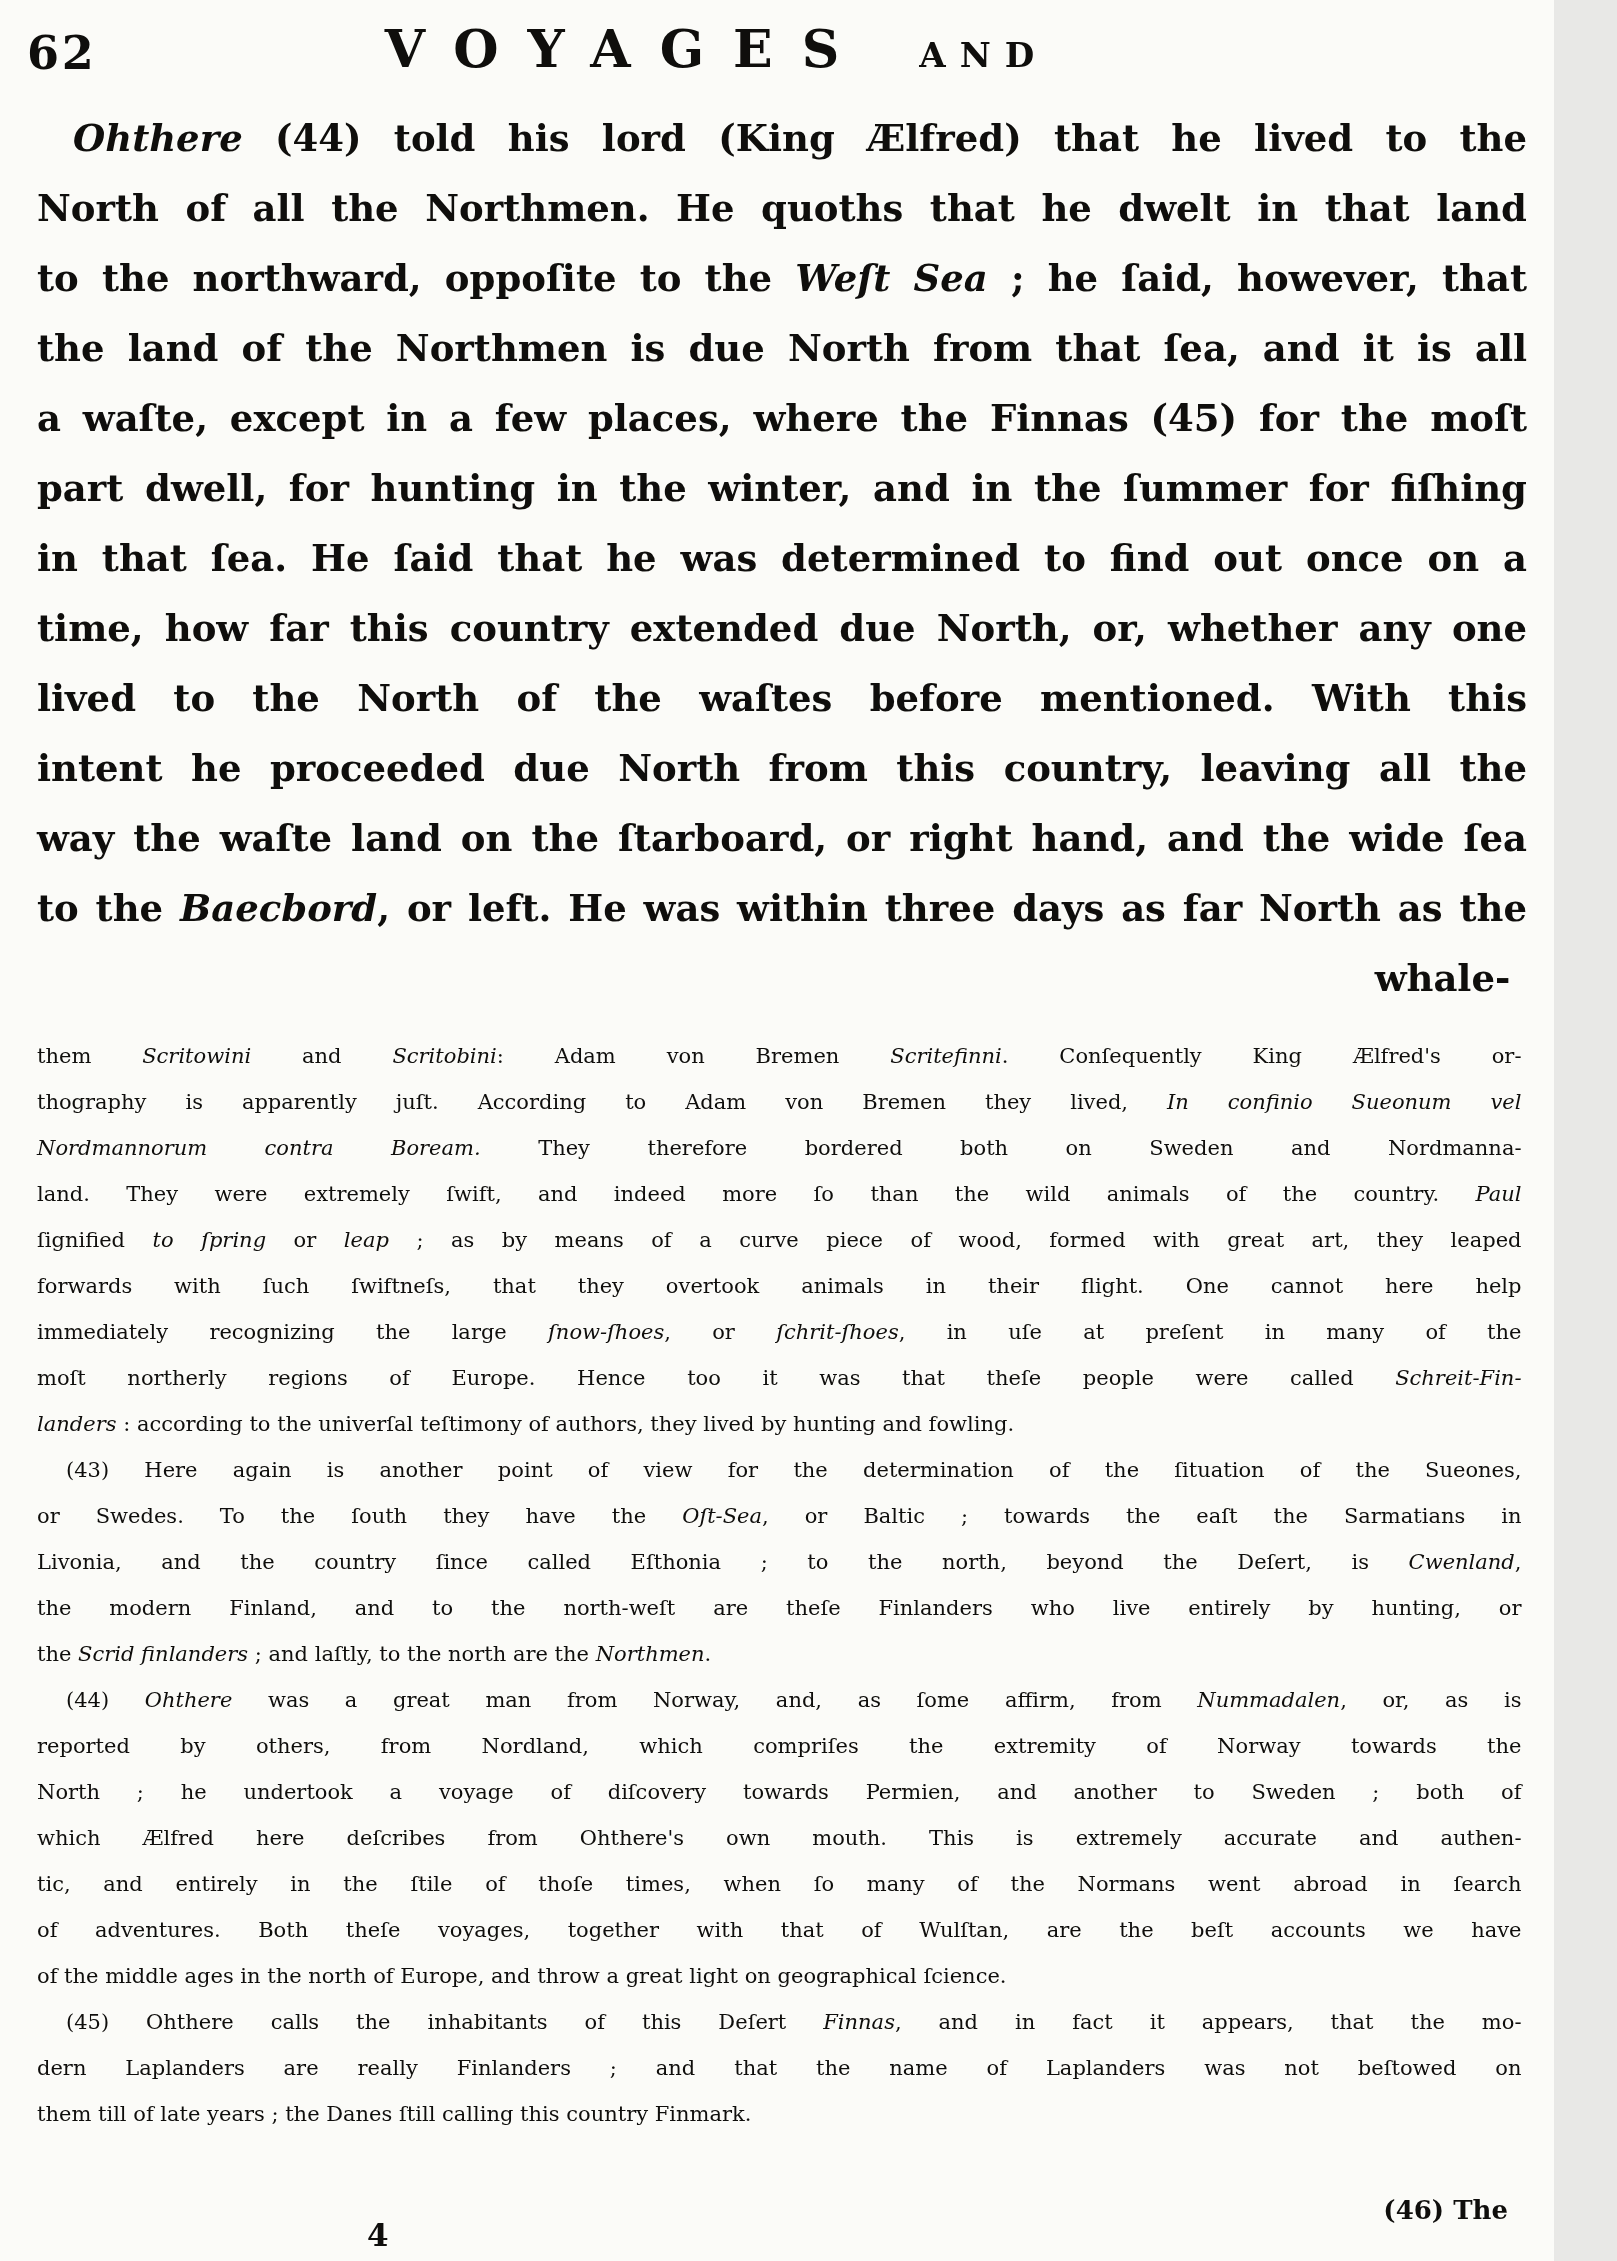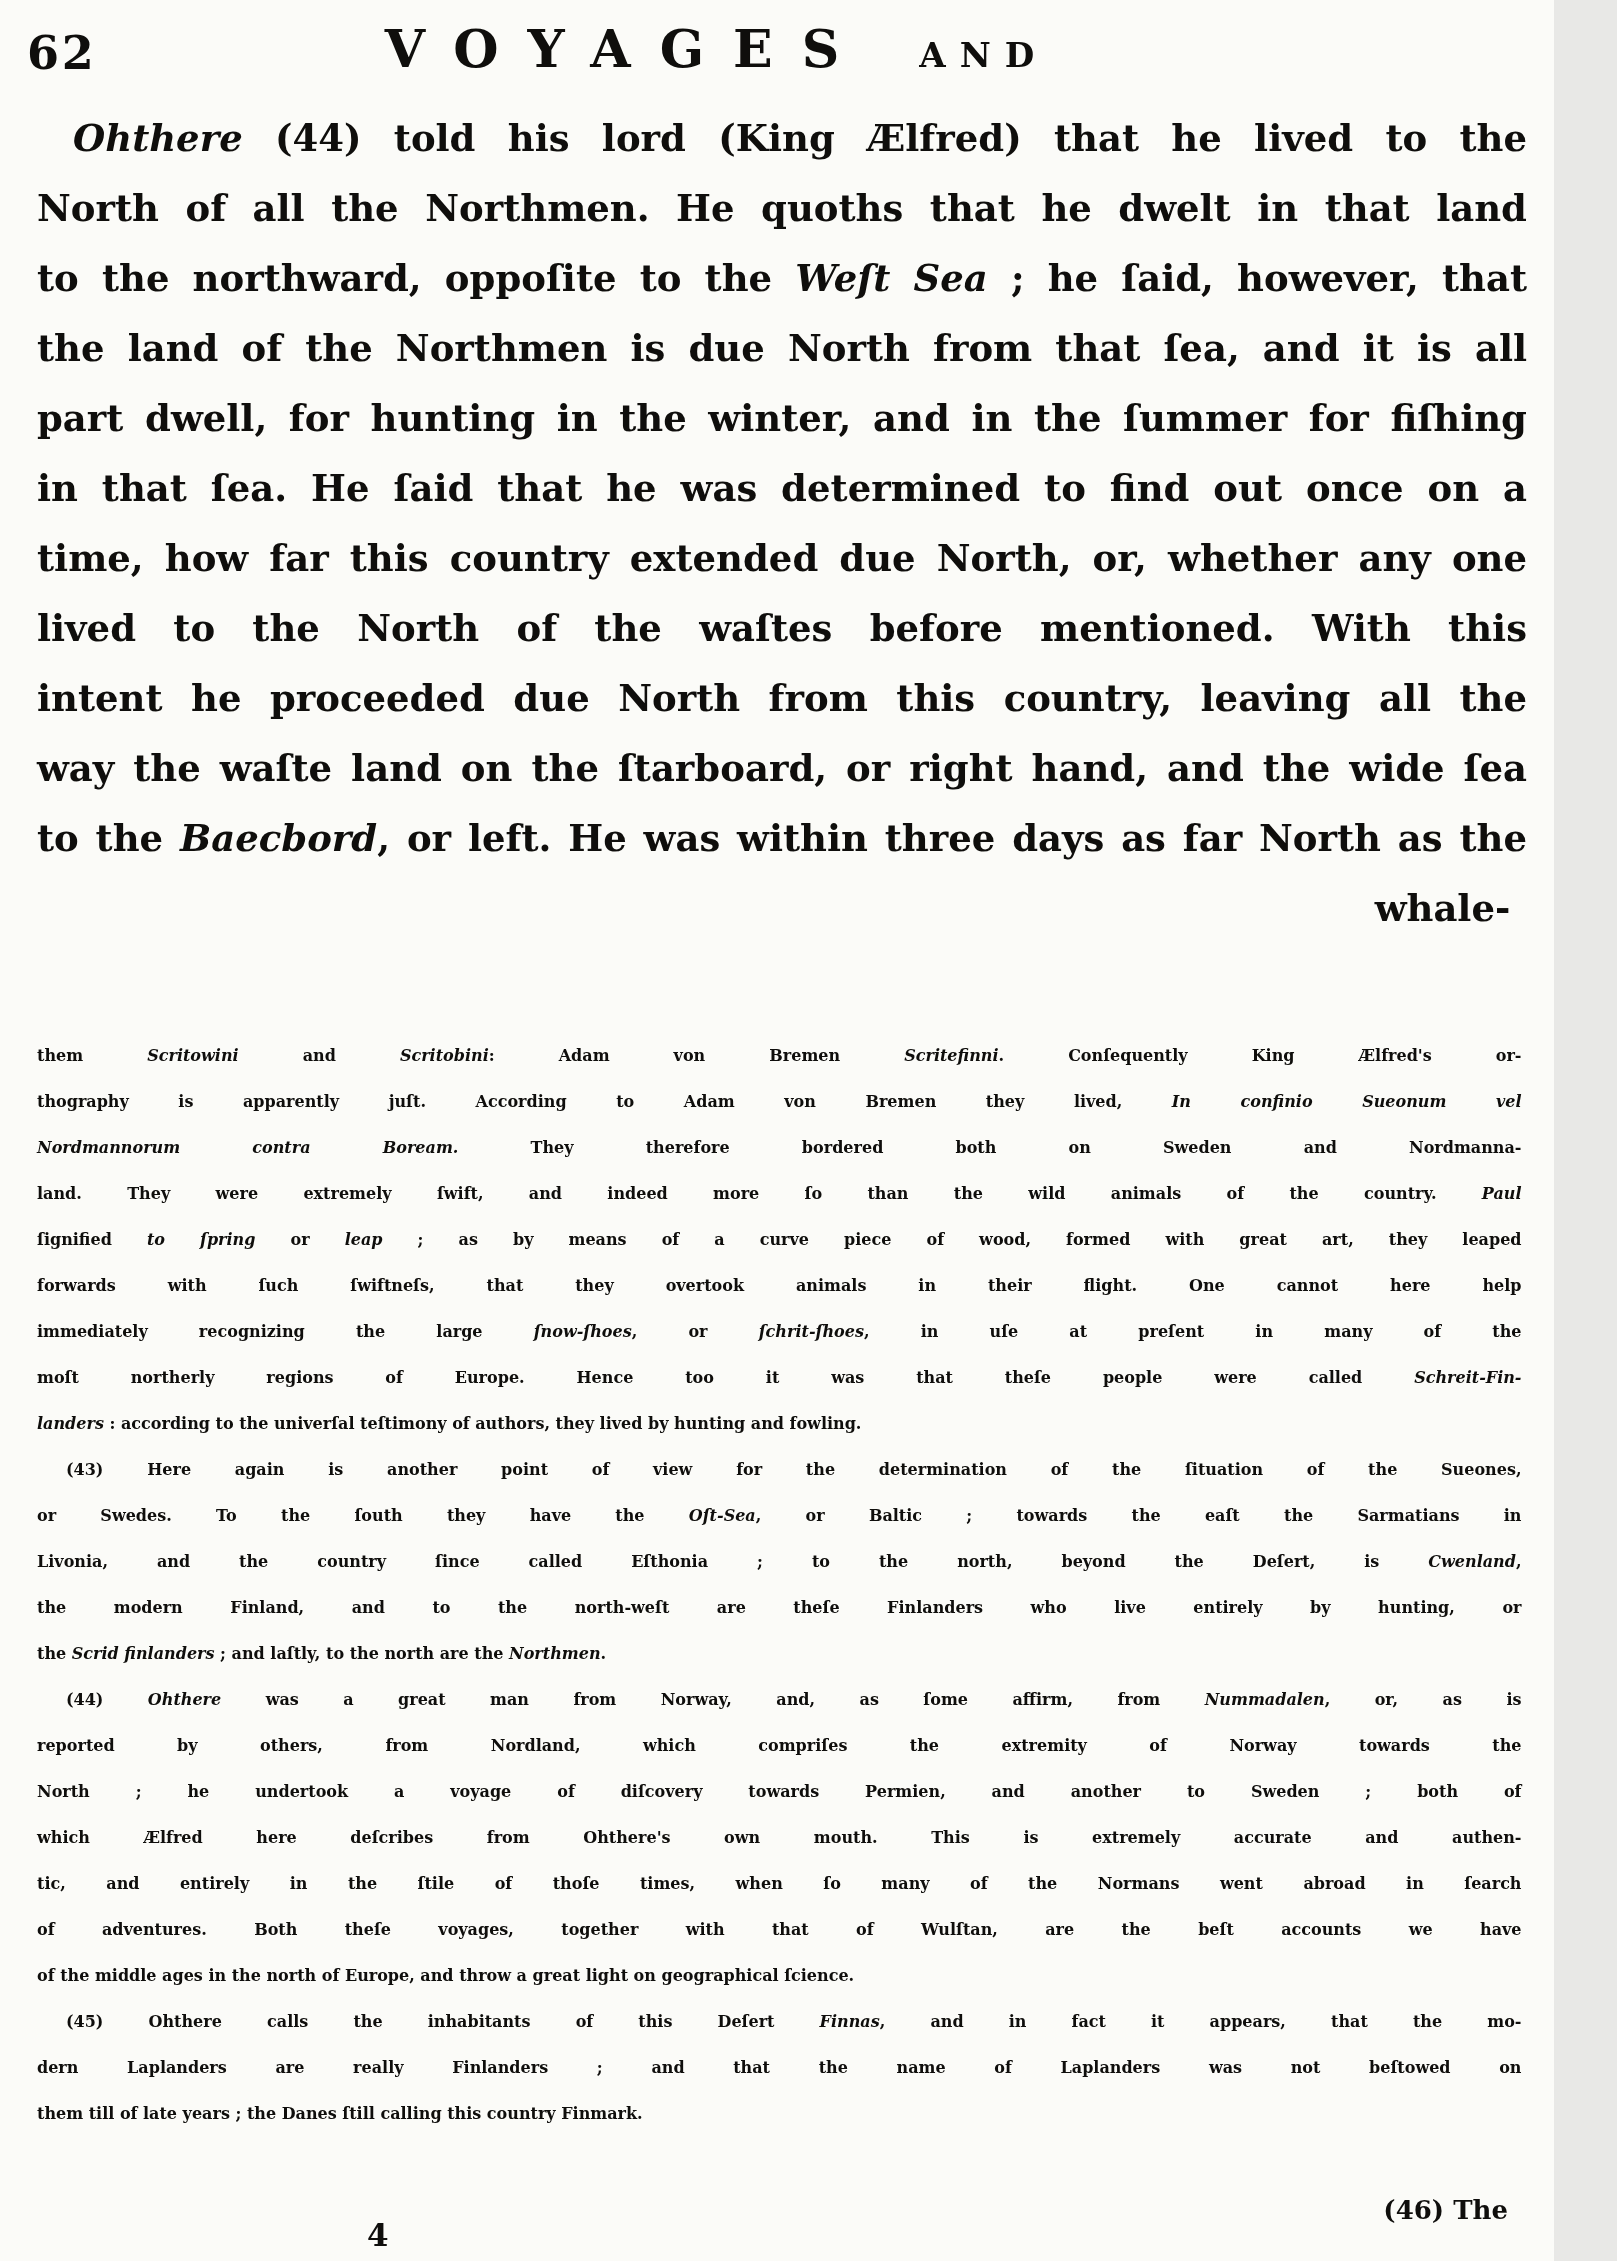--- a/index.html
+++ b/index.html
@@ -42,21 +42,21 @@
     text-align:justify;text-align-last:justify;
   }
   .mline i, .fline i{font-style:italic;}
   .mline.indent{text-indent:36px;}
   .mline.catch{text-align:left;text-align-last:right;padding-right:16.7px;}
   
   .footnotes{
     position:absolute;left:37px;right:32.5px;top:1033px;
   }
   .fline{
-    font-size:16px;line-height:46px;font-weight:bold;
+    font-size:21px;line-height:46px;font-weight:normal;
     text-align:justify;text-align-last:justify;
   }
   .fline.indent{text-indent:29px;}
   .fline.noj{text-align-last:left;}
   
   .catchword-footer{
     position:absolute;right:46px;bottom:36px;
     font-size:26px;font-weight:bold;
   }
   .signature{
@@ -74,20 +74,21 @@
     <div class="runtitle">
       <span class="main">VOYAGES</span><span class="and">AND</span>
     </div>
   </div>
 
   <div class="maintext" id="main-text">
       <div class="mline indent"><i>Ohthere</i><span> (44) told his lord (King Ælfred) that he lived to the</span></div>
       <div class="mline"><span>North of all the Northmen.  He quoths that he dwelt in that land</span></div>
       <div class="mline"><span>to the northward, oppoſite to the </span><i>Weſt Sea</i><span> ;  he ſaid,  however,  that</span></div>
       <div class="mline"><span>the land of the Northmen is due North from that ſea, and it is all</span></div>
+      <div class="mline"><span>a waſte, except in a few places, where the Finnas (45) for the moſt</span></div>
       <div class="mline"><span>part dwell, for hunting in the winter, and in the ſummer for fiſhing</span></div>
       <div class="mline"><span>in that ſea.  He ſaid that he was determined to find out once on a</span></div>
       <div class="mline"><span>time, how far this country extended due North, or, whether any one</span></div>
       <div class="mline"><span>lived to the North of the waſtes before mentioned.  With this</span></div>
       <div class="mline"><span>intent he proceeded due North from this country, leaving all the</span></div>
       <div class="mline"><span>way the waſte land on the ſtarboard, or right hand, and the wide ſea</span></div>
       <div class="mline"><span>to the </span><i>Baecbord</i><span>, or left.  He was within three days as far North as the</span></div>
       <div class="mline catch"><span>whale-</span></div>
     </div>
 

